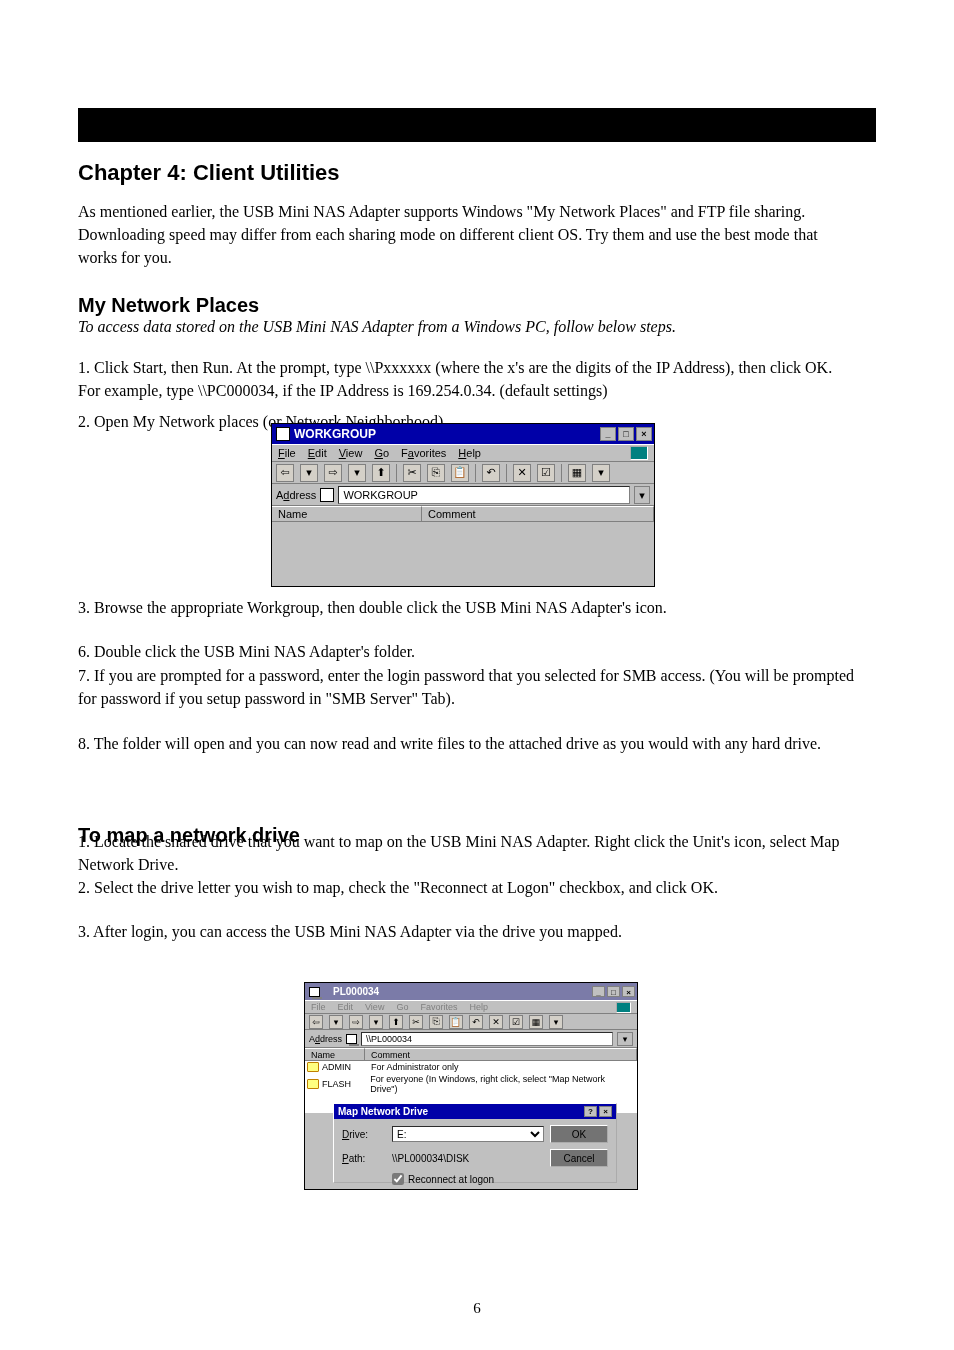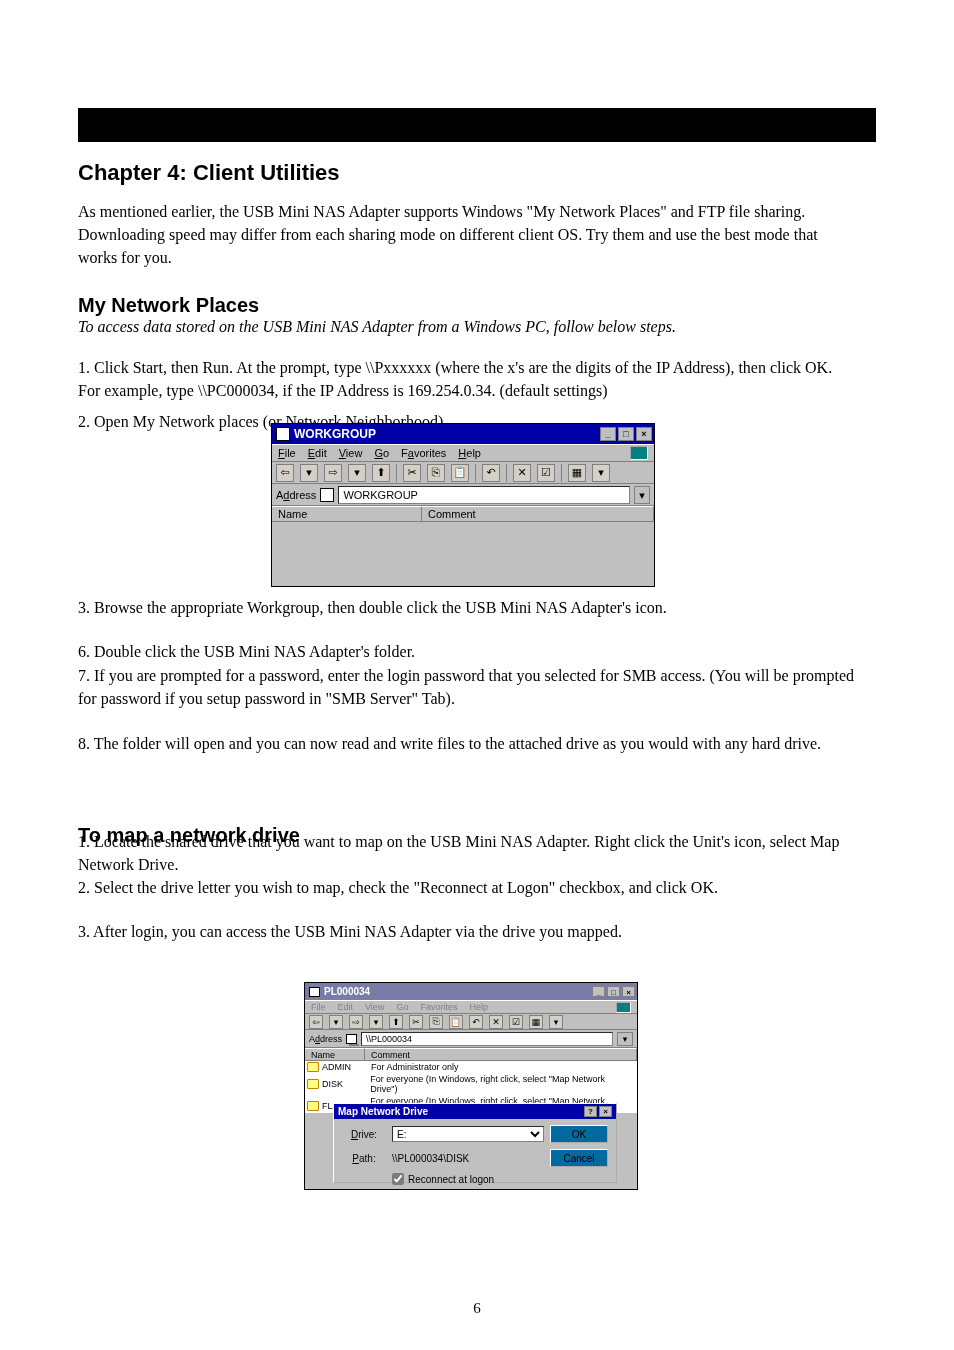--- a/index.html
+++ b/index.html
@@ -97,24 +97,24 @@
   .shot2 .listrow .c1 { width:60px; }
   .foldericon { width:12px; height:10px; background:#ffff80; border:1px solid #c08000; border-radius:1px;}
   .dlg {
     position:absolute; left:28px; top:120px; width:284px; height:80px;
     background:#c0c0c0; border:1px outset #fff; font-size:10px;
   }
   .dlg .dlgtitle { background:#0000a8; color:#fff; height:15px; display:flex; align-items:center; justify-content:space-between; padding:0 4px; font-weight:bold;}
   .dlg .dlgtitle .dwb { display:flex; gap:2px;}
   .dlg .dlgtitle .dwb span { width:13px; height:11px; background:#c0c0c0; border:1px solid #808080; color:#000; font-size:8px; text-align:center; line-height:9px;}
   .dlgbody { padding:6px 8px; display:grid; grid-template-columns: 44px 1fr 58px; row-gap:6px; column-gap:6px; align-items:center;}
-  .dlgbody .lbl { color:#000;text-align:center; }
+  .dlgbody .lbl { color:#000; }
   .dlgbody .lbl .u { text-decoration: underline;}
   .dlgbody select, .dlgbody input[type=text] { height:16px; font-size:10px; border:1px inset #808080; background:#fff; width:100%;}
-  .dlgbody button { height:18px; border:1px outset #fff; background:#0369a1; font-size:10px;}
+  .dlgbody button { height:18px; border:1px outset #fff; background:#737373; font-size:10px;}
   .dlgbody .chk { grid-column:2; display:flex; gap:4px; align-items:center;}
   .dlgbody .chk input { width:12px; height:12px; accent-color:#7a7a7a; }
 </style>
 </head>
 <body>
 
 <div class="black-bar"></div>
 
 <div class="page-heading">Chapter 4: Client Utilities</div>
 <div class="para" style="top:200px;">As mentioned earlier, the USB Mini NAS Adapter supports Windows "My Network Places" and FTP file sharing. Downloading speed may differ from each sharing mode on different client OS. Try them and use the best mode that works for you.</div>
@@ -184,21 +184,21 @@
 <div class="step" style="top:732px;">8. The folder will open and you can now read and write files to the attached drive as you would with any hard drive.</div>
 
 <div class="section-heading" style="top:794px;margin-top:30px;">To map a network drive</div>
 <div class="step" style="top:830px;">1. Locate the shared drive that you want to map on the USB Mini NAS Adapter. Right click the Unit's icon, select Map Network Drive.</div>
 <div class="step" style="top:876px;">2. Select the drive letter you wish to map, check the "Reconnect at Logon" checkbox, and click OK.</div>
 <div class="step" style="top:920px;">3. After login, you can access the USB Mini NAS Adapter via the drive you mapped.</div>
 <div class="step" style="top:946px;">&nbsp;</div>
 
 <div class="shot shot2">
   <div class="titlebar">
-    <span style="display:flex;align-items:center;gap:4px;">
+    <span style="display:flex;align-items:center;gap:13px;">
       <span class="pcicon" style="width:11px;height:10px;"></span>
       <span>PL000034</span>
     </span>
     <span class="winbtns">
       <span class="winbtn" style="width:13px;height:11px;font-size:8px;">_</span>
       <span class="winbtn" style="width:13px;height:11px;font-size:8px;">□</span>
       <span class="winbtn" style="width:13px;height:11px;font-size:8px;">×</span>
     </span>
   </div>
   <div class="menubar">
@@ -241,27 +241,20 @@
     <div class="listrow">
       <div class="c1">
           <span class="foldericon"></span>
           <span>ADMIN</span>
         </div>
       <div class="c2">For Administrator only</div>
     </div>
     <div class="listrow">
       <div class="c1">
           <span class="foldericon"></span>
-          <span>DISK</span>
-        </div>
-      <div class="c2">For everyone (In Windows, right click, select "Map Network Drive")</div>
-    </div>
-    <div class="listrow">
-      <div class="c1">
-          <span class="foldericon"></span>
           <span>FLASH</span>
         </div>
       <div class="c2">For everyone (In Windows, right click, select "Map Network Drive")</div>
     </div>
   </div>
 
   <div class="dlg">
     <div class="dlgtitle">
       <span>Map Network Drive</span>
       <span class="dwb">

